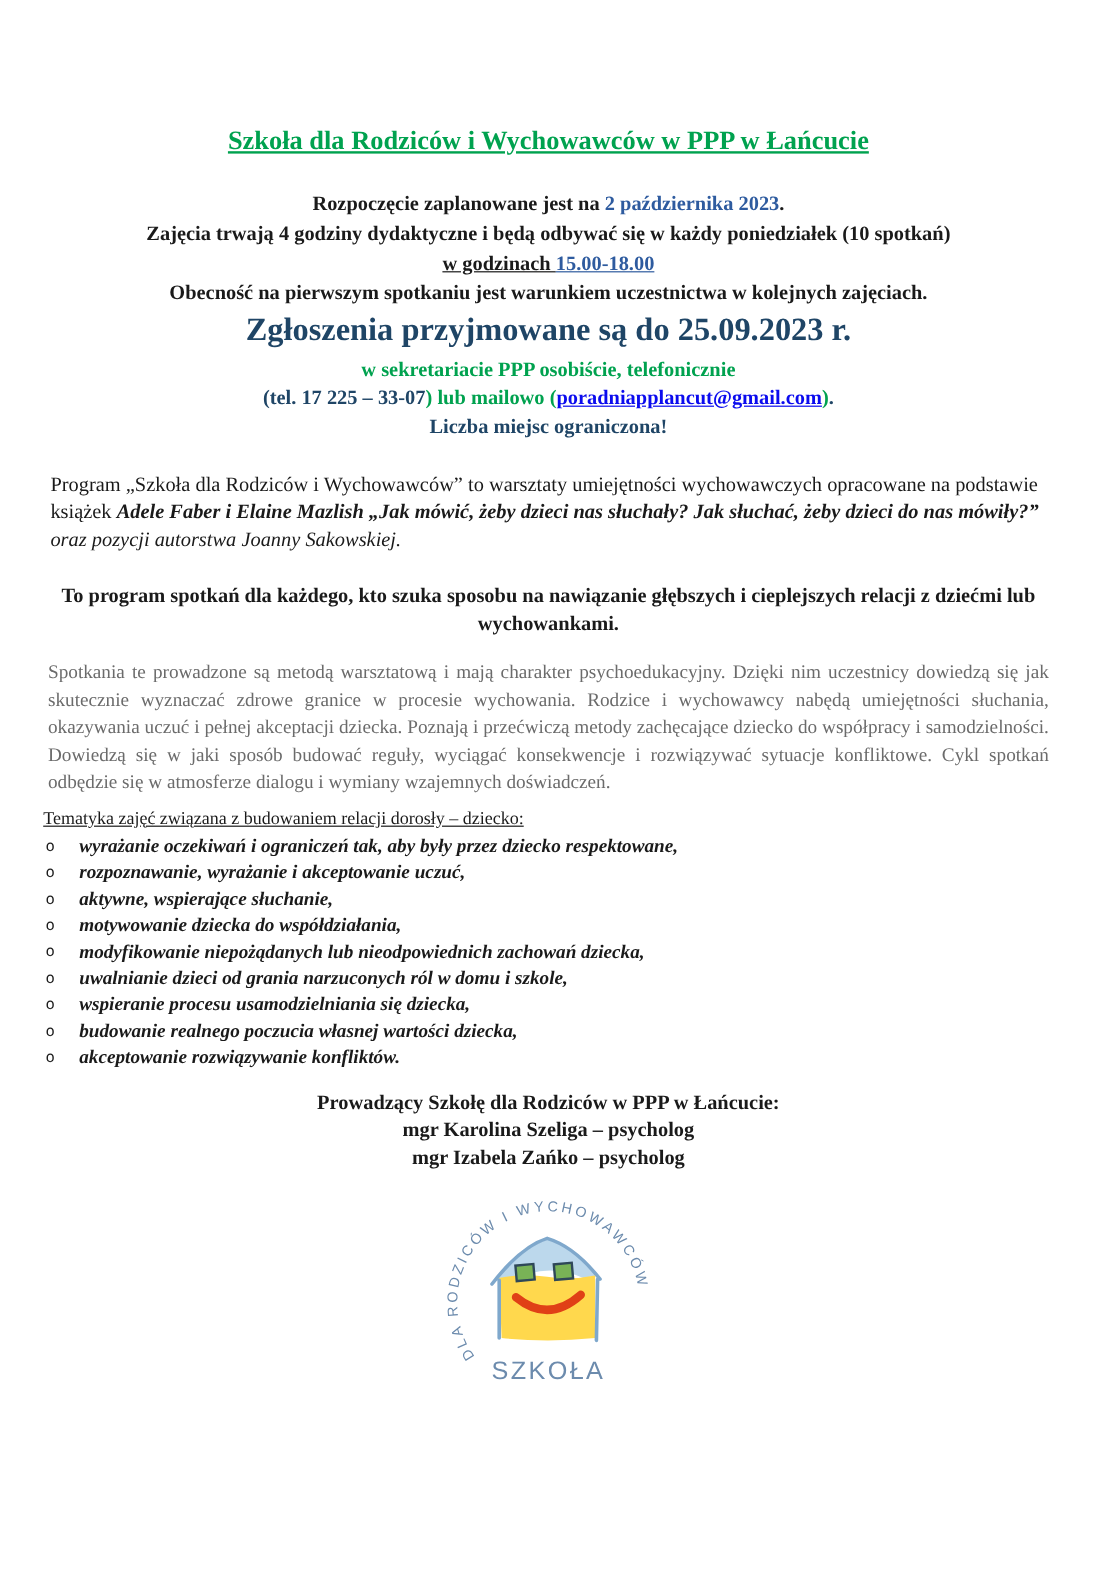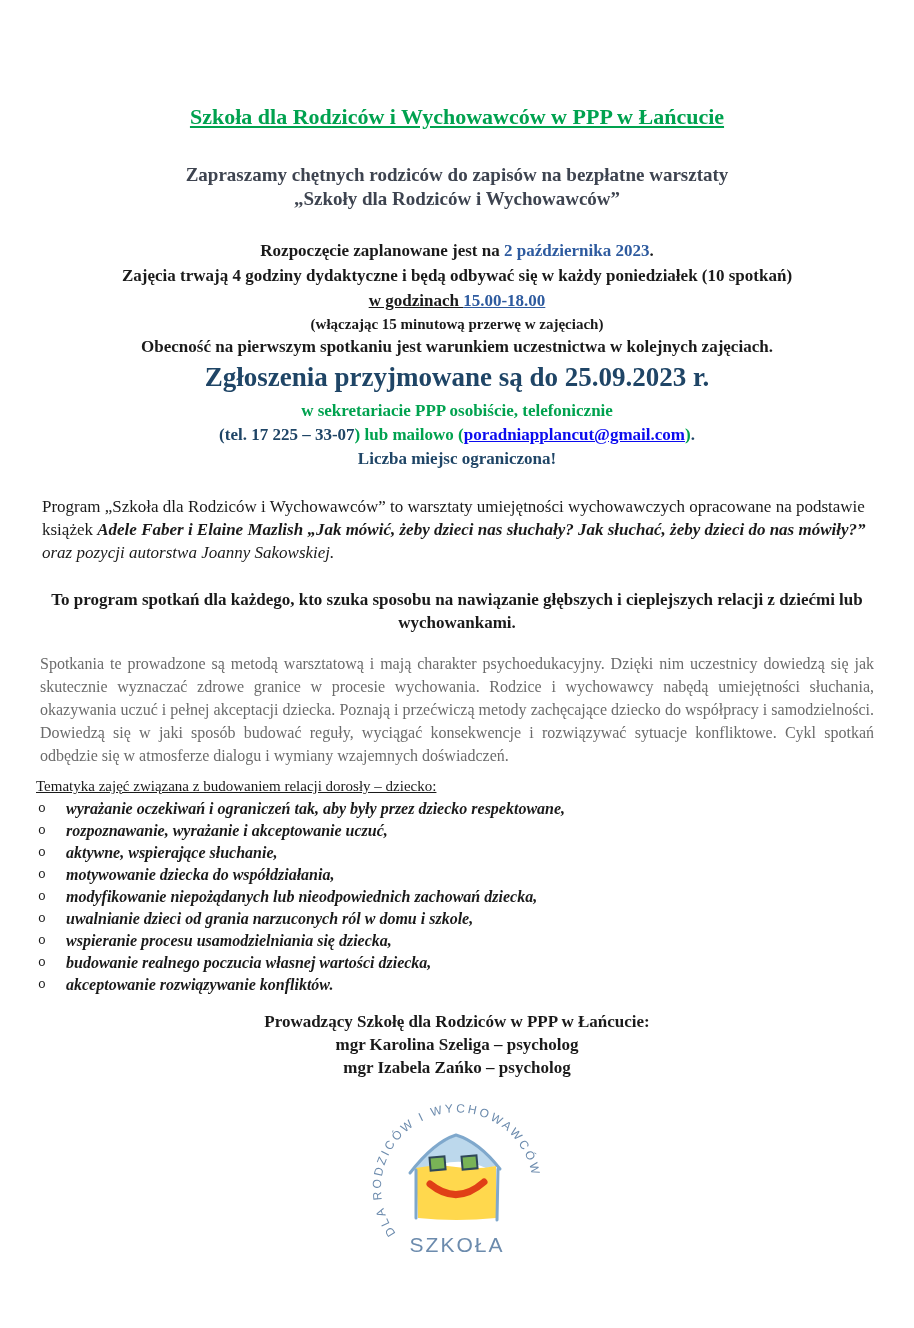--- a/index.html
+++ b/index.html
@@ -64,30 +64,25 @@
   .logo-wrap { margin-top: 14px; display: flex; justify-content: center; }
   .logo-svg text { font-family: "Liberation Sans", sans-serif; }
 </style>
 </head>
 <body>
 
 <div class="page">
 
   <div class="title center">Szkoła dla Rodziców i Wychowawców w PPP w Łańcucie</div>
 
-  <div class="subtitle center">
-    <div>Zapraszamy chętnych rodziców do zapisów na bezpłatne warsztaty</div>
-    <div>„Szkoły dla Rodziców i Wychowawców”</div>
-  </div>
 
   <div class="sched center">
     <div class="sched-line"><span>Rozpoczęcie zaplanowane jest na </span><span class="date-blue">2 października 2023</span><span>.</span></div>
     <div class="sched-line">Zajęcia trwają 4 godziny dydaktyczne i będą odbywać się w każdy poniedziałek (10 spotkań)</div>
     <div class="sched-line"><span class="hours-underline">w godzinach </span><span class="hours-blue">15.00-18.00</span></div>
-    <div class="break-note">(włączając 15 minutową przerwę w zajęciach)</div>
     <div class="attendance">Obecność na pierwszym spotkaniu jest warunkiem uczestnictwa w kolejnych zajęciach.</div>
   </div>
 
   <div class="signup center">
     <div class="signup-big">Zgłoszenia przyjmowane są do 25.09.2023 r.</div>
     <div class="signup-green">w sekretariacie PPP osobiście, telefonicznie</div>
     <div class="signup-tel"><span class="tel-navy">(tel. 17 225 – 33-07</span><span class="tel-green">) lub mailowo (</span><a class="email-link">poradniapplancut@gmail.com</a><span class="tel-green">)</span><span class="tel-navy">.</span></div>
     <div class="signup-limited">Liczba miejsc ograniczona!</div>
   </div>
 

